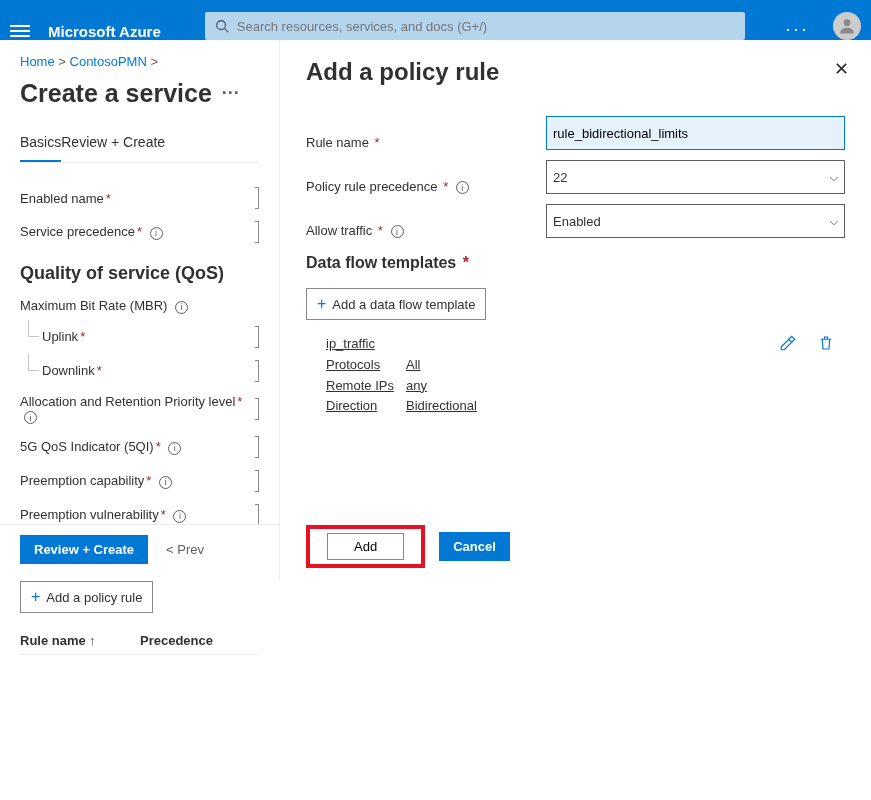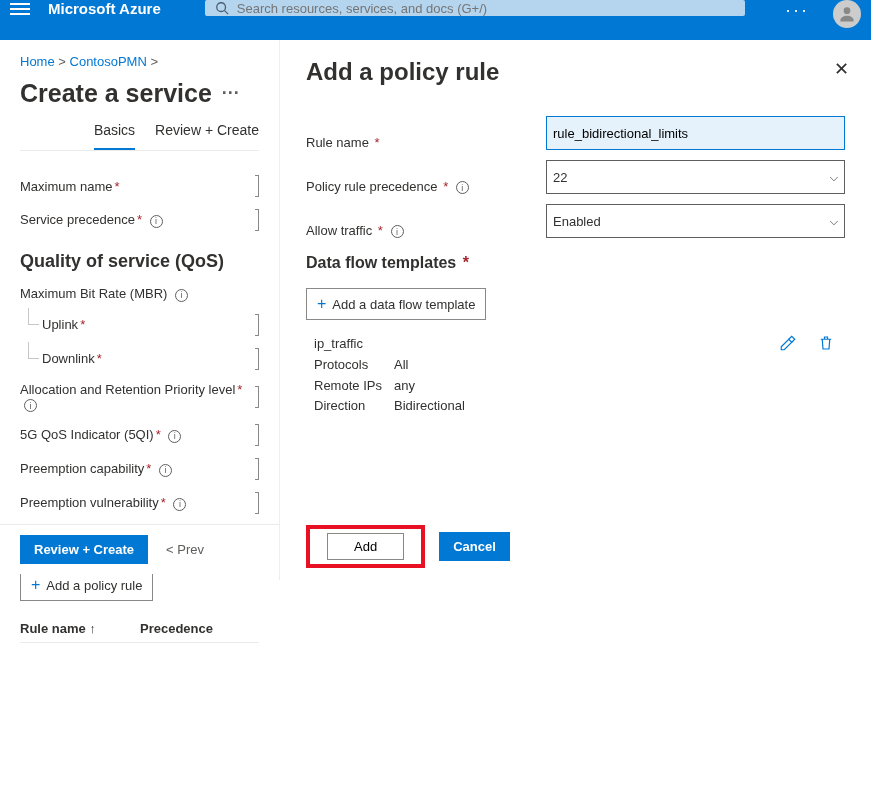--- a/index.html
+++ b/index.html
@@ -1,32 +1,32 @@
 <!DOCTYPE html>
 <html><head>
 <meta charset="utf-8">
 <style>
 * { box-sizing: border-box; margin: 0; padding: 0; font-family: "Segoe UI", sans-serif; }
 body { width: 871px; height: 800px; background: #fff; overflow: hidden; position: relative; color: #323130; font-size: 13px; }
-.topbar { height: 40px; background: #0078d4; display: flex; align-items: flex-start; padding: 0 10px; gap: 14px; }
+.topbar { height: 40px; background: #0078d4; display: flex; align-items: flex-end; padding: 0 10px; gap: 14px; }
 .menu-icon { width: 20px; cursor: pointer; }
 .menu-icon div { height: 2px; background: #fff; margin: 3px 0; }
 .brand { color: #fff; font-weight: 600; font-size: 15px; margin-left: 4px; }
-.search { flex: 0 0 540px; height: 16px; background: #b5d4ed; border-radius: 2px; display: flex; align-items: center; padding: 0 10px; gap: 8px; color: #4a5d6e; margin-left: 30px; }
+.search { flex: 0 0 540px; height: 28px; background: #b5d4ed; border-radius: 2px; display: flex; align-items: center; padding: 0 10px; gap: 8px; color: #4a5d6e; margin-left: 30px; }
 .search input { border: none; background: transparent; flex: 1; font-size: 13px; color: #323130; outline: none; }
 .dots { color: #fff; letter-spacing: 2px; font-size: 18px; margin-left: auto; cursor: pointer; }
 .avatar { width: 28px; height: 28px; border-radius: 50%; background: #ccc; display: flex; align-items: center; justify-content: center; margin-left: 10px; }
 .avatar svg { width: 20px; height: 20px; }
 .main { display: flex; height: 540px; }
 .left { width: 280px; padding: 14px 20px 0 20px; border-right: 1px solid #eee; position: relative; }
 .crumbs { font-size: 13px; color: #605e5c; margin-bottom: 10px; }
 .crumbs a { color: #0078d4; text-decoration: none; }
-.h1 { font-size: 25px; font-weight: 600; margin-bottom: 8px; display: flex; align-items: center; gap: 10px; }
+.h1 { font-size: 25px; font-weight: 600; margin-bottom: 20px; display: flex; align-items: center; gap: 10px; }
 .h1 .more { font-size: 18px; color: #605e5c; cursor: pointer; }
-.tabs { display: flex; gap: 20px; border-bottom: 1px solid #edebe9; margin-bottom: 18px; justify-content: flex-end; }
+.tabs { display: flex; border-bottom: 1px solid #edebe9; margin-bottom: 18px; }
 .tab { padding: 6px 0 10px 0; font-size: 14px; cursor: pointer; color: #323130; }
 .tab.active { border-bottom: 2px solid #0078d4; font-weight: 400; }
 .field { display: flex; align-items: center; padding: 6px 0; font-size: 13px; }
 .field .lbl { flex: 1; color: #323130; }
 .req { color: #a4262c; margin-left: 2px; }
 .info { display:inline-flex; width:13px; height:13px; border:1px solid #605e5c; border-radius:50%; align-items:center; justify-content:center; font-size:9px; color:#605e5c; margin-left:4px; cursor:pointer; }
 .section { font-weight: 700; font-size: 18px; margin: 14px 0 8px 0; }
 .indent { margin-left: 22px; position: relative; align-items: center; }
 .indent::before { content:""; position:absolute; left:-14px; top:0; bottom:50%; border-left:1px solid #c8c6c4; border-bottom:1px solid #c8c6c4; width:10px; }
 .addbtn { display: inline-flex; align-items: center; gap: 6px; border: 1px solid #8a8886; padding: 6px 10px; font-size: 13px; cursor: pointer; background:#fff; margin-top:6px; }
@@ -39,21 +39,21 @@
 .panel { flex: 1; position: relative; padding: 18px 26px 0 26px; background:#fff; }
 .panel-h { font-size: 24px; font-weight: 600; margin-bottom: 30px; }
 .close { position:absolute; top:18px; right:22px; font-size:18px; cursor:pointer; color:#323130; }
 .prow { display: flex; align-items: flex-end; margin-bottom: 10px; }
 .prow .plbl { width: 240px; font-size: 13px; }
 .pinput, .pselect { flex:1; height:24px; border:1px solid #605e5c; padding:16px 6px; font-size:13px; background:#fff; }
 .pinput.hl { background:#e5f1fb; border-color:#0078d4; }
 .pselect { display:flex; align-items:center; justify-content:space-between; cursor:pointer; }
 .chev { font-size:11px; color:#605e5c; }
 .section2 { font-weight:600; font-size:16px; margin:16px 0 10px 0; }
-.template { margin-left: 8px; font-size: 13px; line-height: 1.6; margin-top:14px; display:flex; }
+.template { margin-left: 20px; font-size: 13px; line-height: 1.6; margin-top:14px; display:flex;text-decoration:underline; }
 .template-info { flex:1; }
 .template-row { display:flex; gap:10px; }
 .template-row .k { width:70px; }
 .icons { display:flex; gap:20px; margin-left:auto; margin-right:10px; }
 .icon-btn { cursor:pointer; color:#0078d4; font-size:16px; }
 .icon-btn.del { color:#0078d4; }
 .panel-footer { position:absolute; bottom:12px; left:26px; display:flex; gap:14px; align-items:center; }
 .highlight-box { border: 4px solid #e81123; padding: 4px 17px; display:inline-block; }
 .btn-outline { background:#fff; border:1px solid #8a8886; padding:5px 26px; font-size:13px; cursor:pointer; }
 .inputstub { width: 4px; height:22px; border:1px solid #8a8886; border-left:none; display:inline-block; }
@@ -93,21 +93,21 @@
     <div class="h1">
       <span>Create a service</span>
       <span class="more">···</span>
     </div>
     <div class="tabs">
       <div class="tab active">Basics</div>
       <div class="tab">Review + Create</div>
     </div>
 
     <div class="field">
-        <span class="lbl"><span>Maximum name</span><span class="req">*</span></span>
+        <span class="lbl"><span>Enabled name</span><span class="req">*</span></span>
         <span class="inputstub"></span>
       </div>
     <div class="field">
         <span class="lbl"><span>Service precedence</span><span class="req">*</span> <span class="info">i</span></span>
         <span class="inputstub"></span>
       </div>
 
     <div class="section">Quality of service (QoS)</div>
     <div class="field">
         <span class="lbl"><span>Maximum Bit Rate (MBR)</span> <span class="info">i</span></span>

